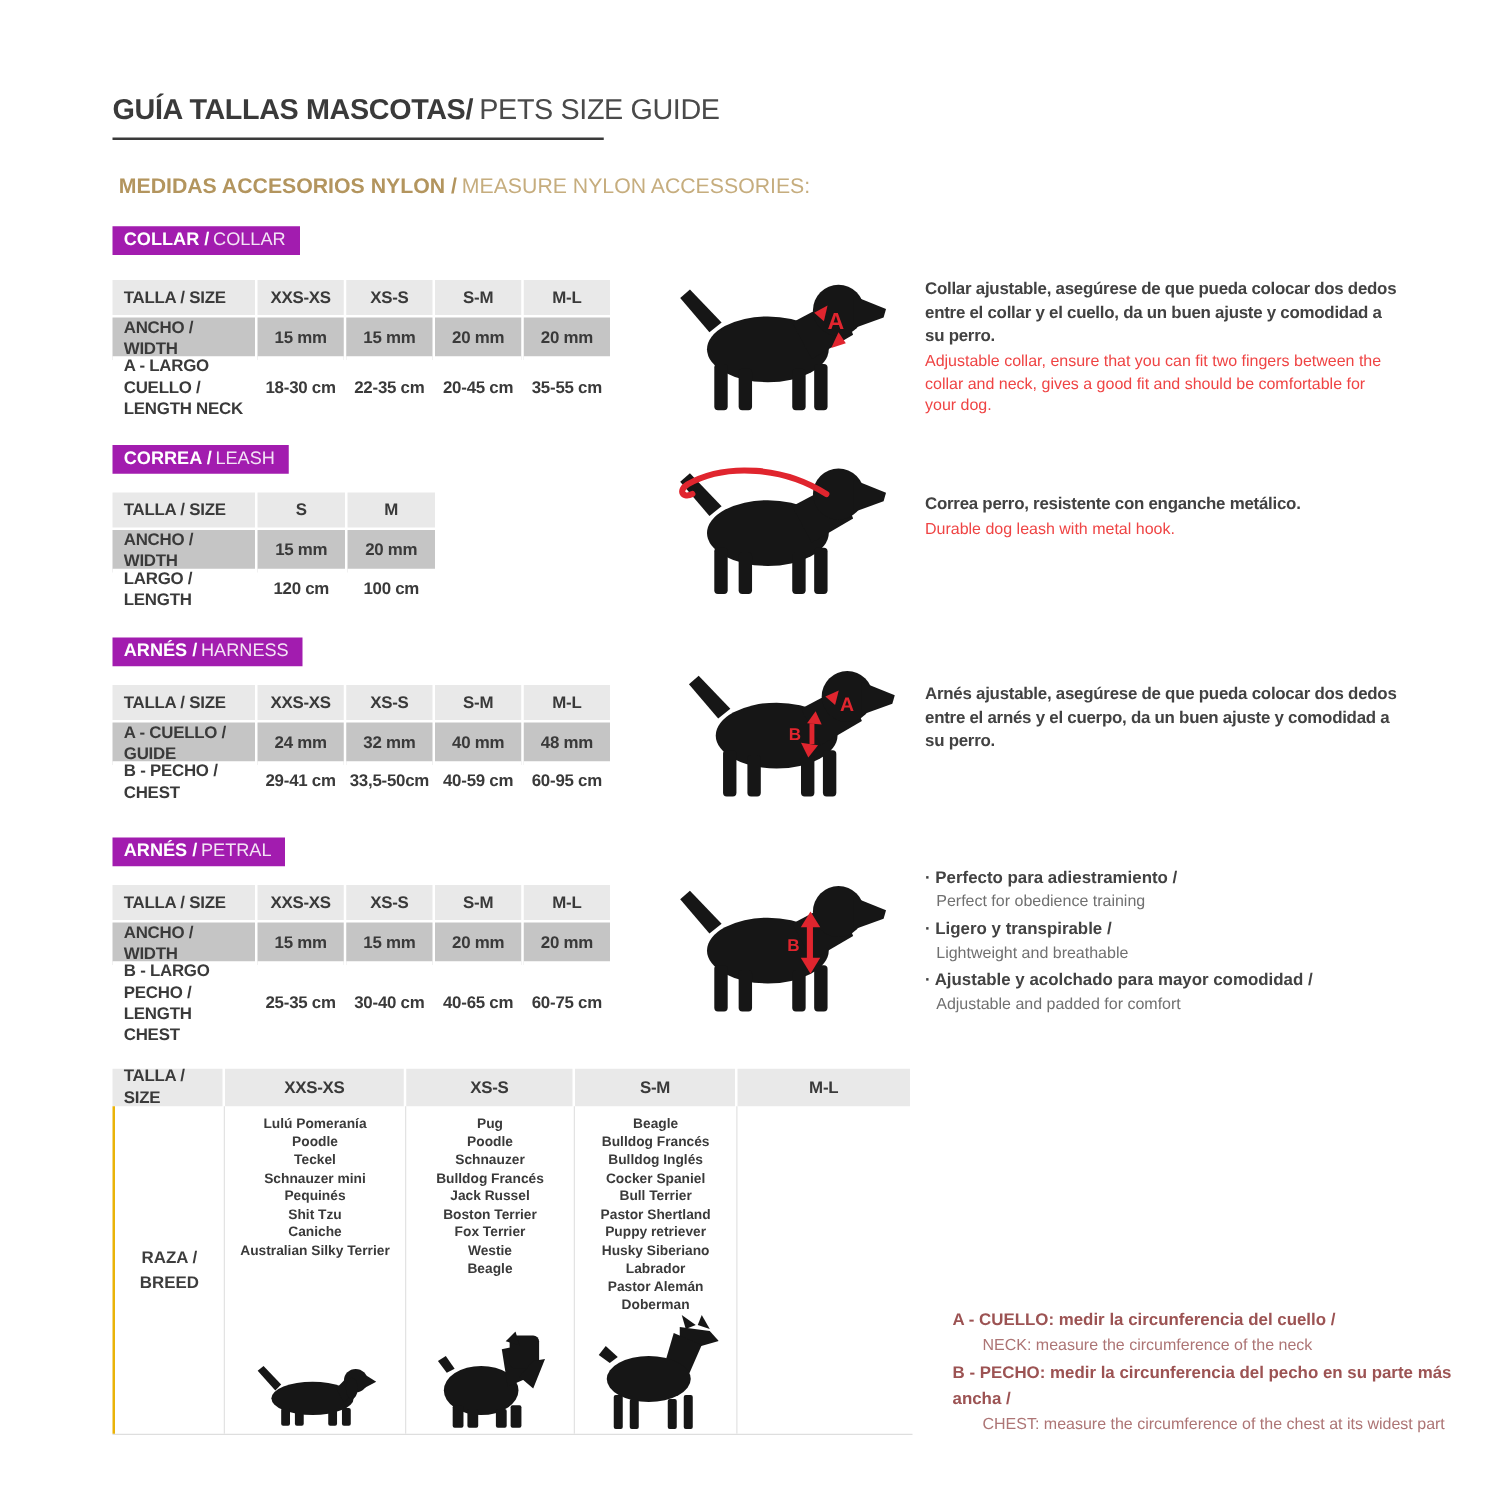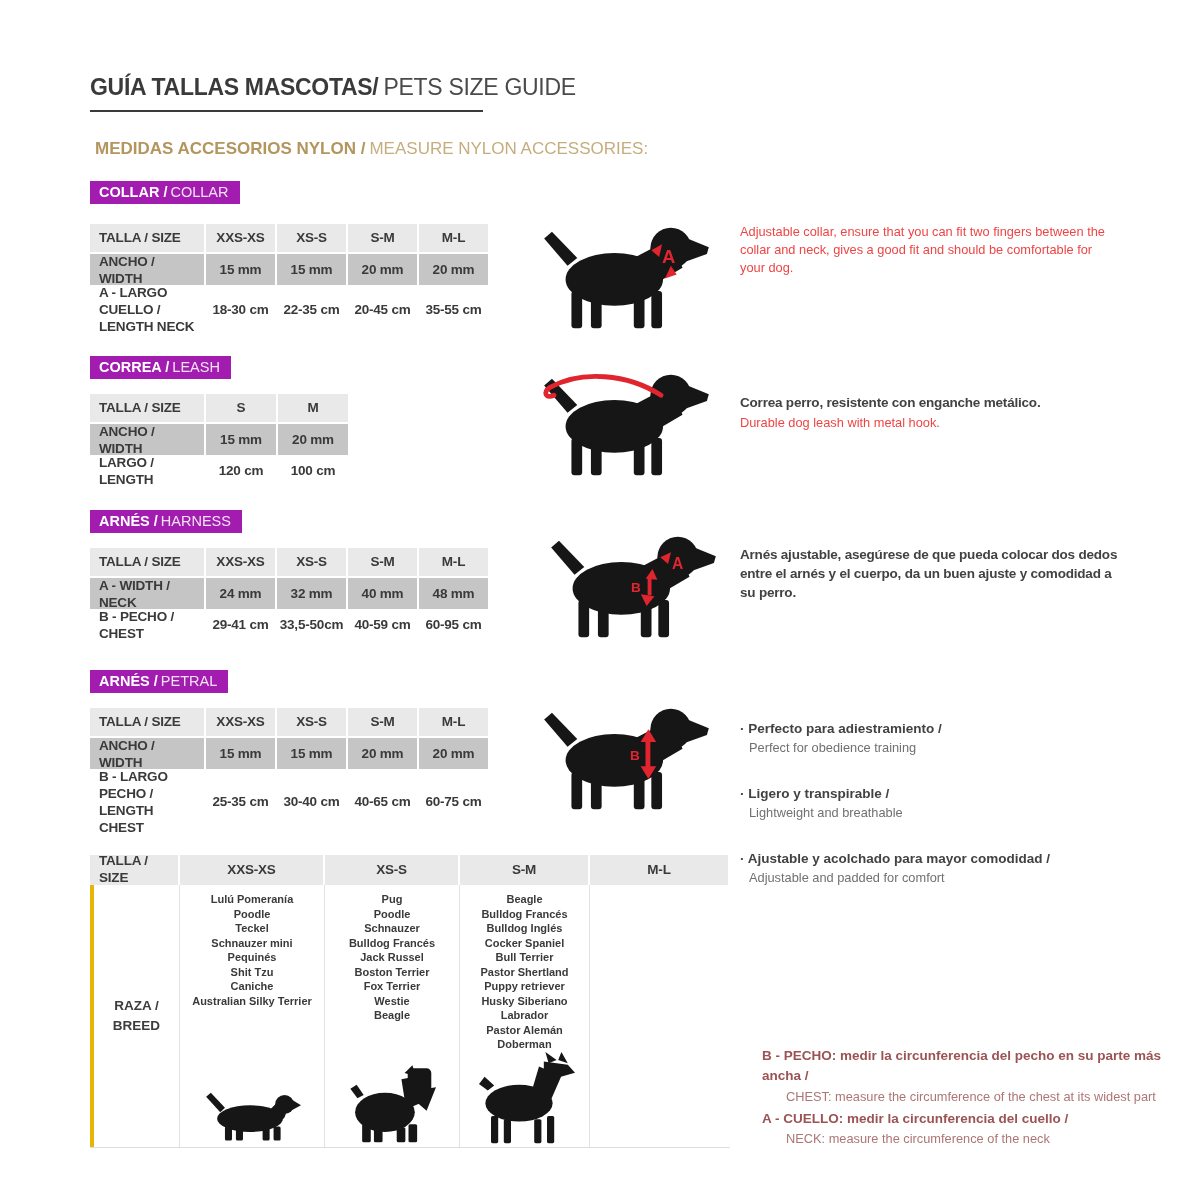--- a/index.html
+++ b/index.html
@@ -33,34 +33,34 @@
   .r-white .cell{background:#ffffff;}
   .h28{height:28px;}.h29{height:29px;}.h32{height:32px;}.h40{height:40px;}.h44{height:44px;}
 
   
   .desc{width:378px;}
   .desc-es{font-weight:bold;font-size:13.5px;color:#424242;line-height:1.4;letter-spacing:-0.2px;}
   .desc-en{font-weight:normal;font-size:12.8px;color:#ef4444;line-height:1.4;margin-top:1px;}
 
   
   .bullets{width:390px;}
-  .bullet{margin-bottom:3px;margin-top:27px;}
+  .bullet{margin-bottom:3px;}
   .bullet-es{font-weight:bold;font-size:13.5px;color:#424242;line-height:1.45;}
   .bullet-es::before{content:"· ";font-weight:bold;}
   .bullet-en{font-size:12.8px;color:#707070;line-height:1.45;margin-left:9px;}
 
   
   .breeds{left:90px;top:855px;width:640px;}
   .breeds-head{display:grid;grid-template-columns:88px 143px 133px 128px 138px;gap:2px;}
   .breeds-head .cell{background:#e9e9e9;height:30px;font-size:13.5px;}
   .breeds-body{display:grid;grid-template-columns:90px 145px 135px 130px 140px;
                border-bottom:1px solid #dedede;min-height:246px;}
   .bcol{border-right:1px solid #e3e3e3;display:flex;flex-direction:column;align-items:center;
         padding-top:7px;box-sizing:border-box;}
-  .bcol.first{border-left:4px solid #eab308;justify-content:center;padding-top:0;}
+  .bcol.first{border-left:2px solid #eab308;justify-content:center;padding-top:0;}
   .raza{font-size:13.5px;font-weight:bold;text-align:center;line-height:1.5;}
   .breed-list{font-size:11px;font-weight:bold;color:#3a3a3a;text-align:center;line-height:14.5px;}
   .sil{margin-top:auto;display:flex;align-items:flex-end;justify-content:center;gap:5px;
        padding-bottom:3px;}
 
   
   .notes{left:762px;top:1046px;width:420px;}
   .note-es{color:#9c5353;font-weight:bold;font-size:13.5px;line-height:1.5;}
   .note-en{color:#ad7575;font-weight:normal;font-size:12.8px;line-height:1.5;margin-left:24px;margin-bottom:3px;}
 
@@ -179,20 +179,21 @@
   </div>
   <svg class="abs" style="left:538px;top:219px" width="176" height="114" viewBox="0 0 180 117">
     <use href="#g-lab"></use>
     <g fill="#e0252e">
       <polygon points="116,32 127,26 124,39"></polygon>
       <polygon points="142,57 130,61 136,48"></polygon>
       <text class="marker-text" x="127" y="45" font-size="19" font-weight="bold">A</text>
     </g>
   </svg>
   <div class="abs desc" style="left:740px;top:222px">
+    <div class="desc-es">Collar ajustable, asegúrese de que pueda colocar dos dedos entre el collar y el cuello, da un buen ajuste y comodidad a su perro.</div>
     <div class="desc-en">Adjustable collar, ensure that you can fit two fingers between the collar and neck, gives a good fit and should be comfortable for your dog.</div>
   </div>
 
   <div class="abs badge" style="left:90px;top:356px">
     <span class="b-es">CORREA /</span><span class="b-en">LEASH</span>
   </div>
   <div class="abs" style="left:90px;top:394px">
     <div class="trow c3 r-head h28">
       <div class="cell label">TALLA / SIZE</div>
       <div class="cell">S</div>
@@ -223,21 +224,21 @@
   </div>
   <div class="abs" style="left:90px;top:548px">
     <div class="trow c5 r-head h28">
       <div class="cell label">TALLA / SIZE</div>
       <div class="cell">XXS-XS</div>
       <div class="cell">XS-S</div>
       <div class="cell">S-M</div>
       <div class="cell">M-L</div>
     </div>
     <div class="trow c5 r-gray h29">
-      <div class="cell label">A - WIDTH / NECK</div>
+      <div class="cell label">A - CUELLO / GUIDE</div>
       <div class="cell">24 mm</div>
       <div class="cell">32 mm</div>
       <div class="cell">40 mm</div>
       <div class="cell">48 mm</div>
     </div>
     <div class="trow c5 r-white h32">
       <div class="cell label">B - PECHO / CHEST</div>
       <div class="cell">29-41 cm</div>
       <div class="cell">33,5-50cm</div>
       <div class="cell">40-59 cm</div>
@@ -377,22 +378,22 @@
           <svg width="100" height="92" viewBox="0 0 125 115">
               <use href="#g-dob"></use>
             </svg>
         </div>
       </div>
     </div>
   </div>
 
   <div class="abs notes">
     <div>
+      <div class="note-es">A - CUELLO: medir la circunferencia del cuello /</div>
+      <div class="note-en">NECK: measure the circumference of the neck</div>
+    </div>
+    <div>
       <div class="note-es">B - PECHO: medir la circunferencia del pecho en su parte más ancha /</div>
       <div class="note-en">CHEST: measure the circumference of the chest at its widest part</div>
     </div>
-    <div>
-      <div class="note-es">A - CUELLO: medir la circunferencia del cuello /</div>
-      <div class="note-en">NECK: measure the circumference of the neck</div>
-    </div>
   </div>
 
 </div>
 
 </body></html>

